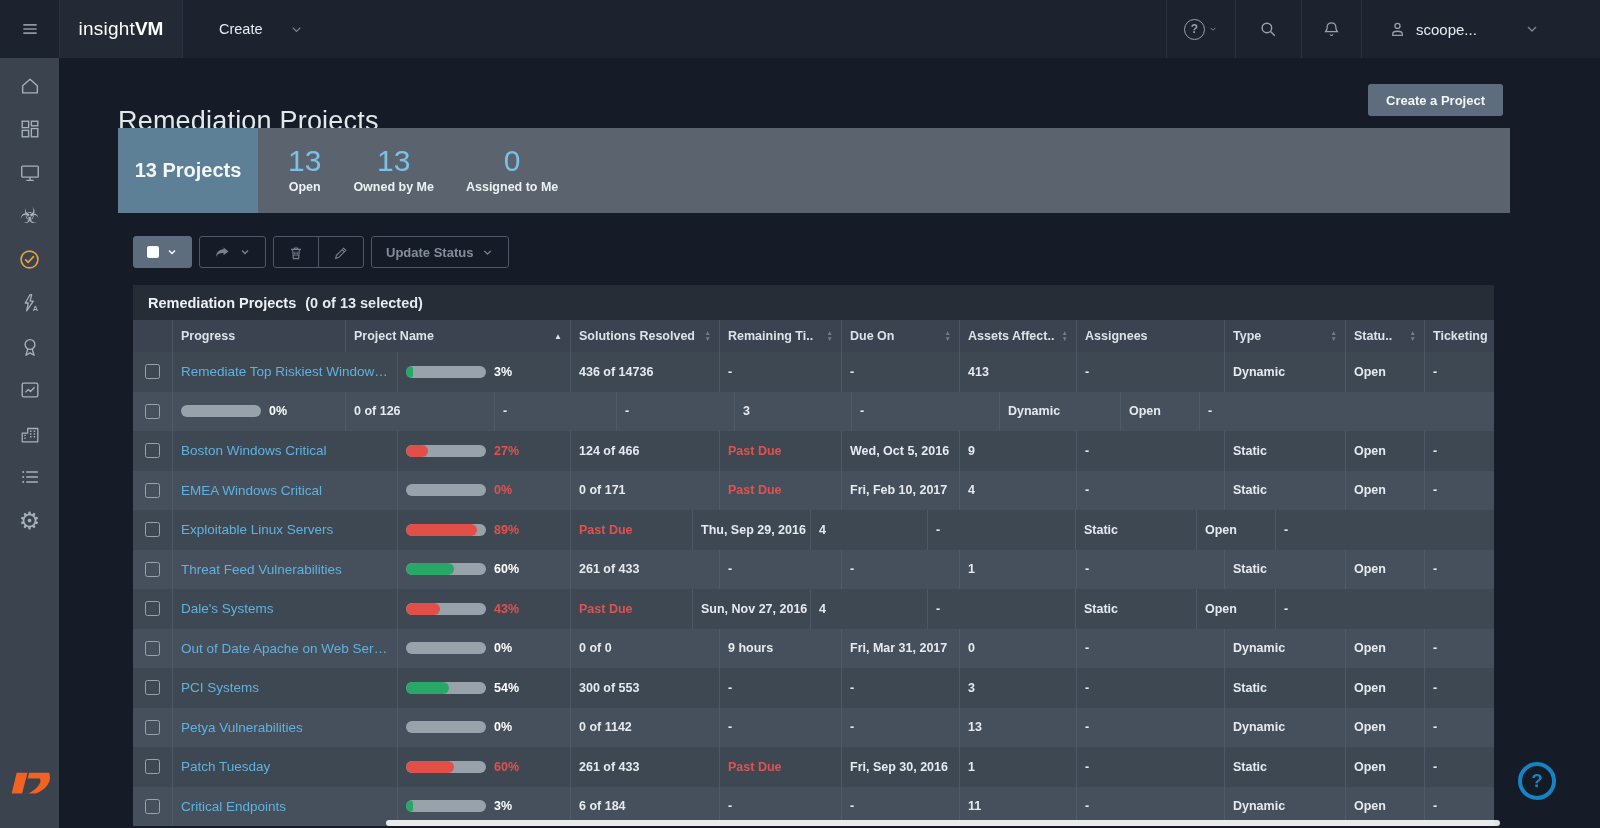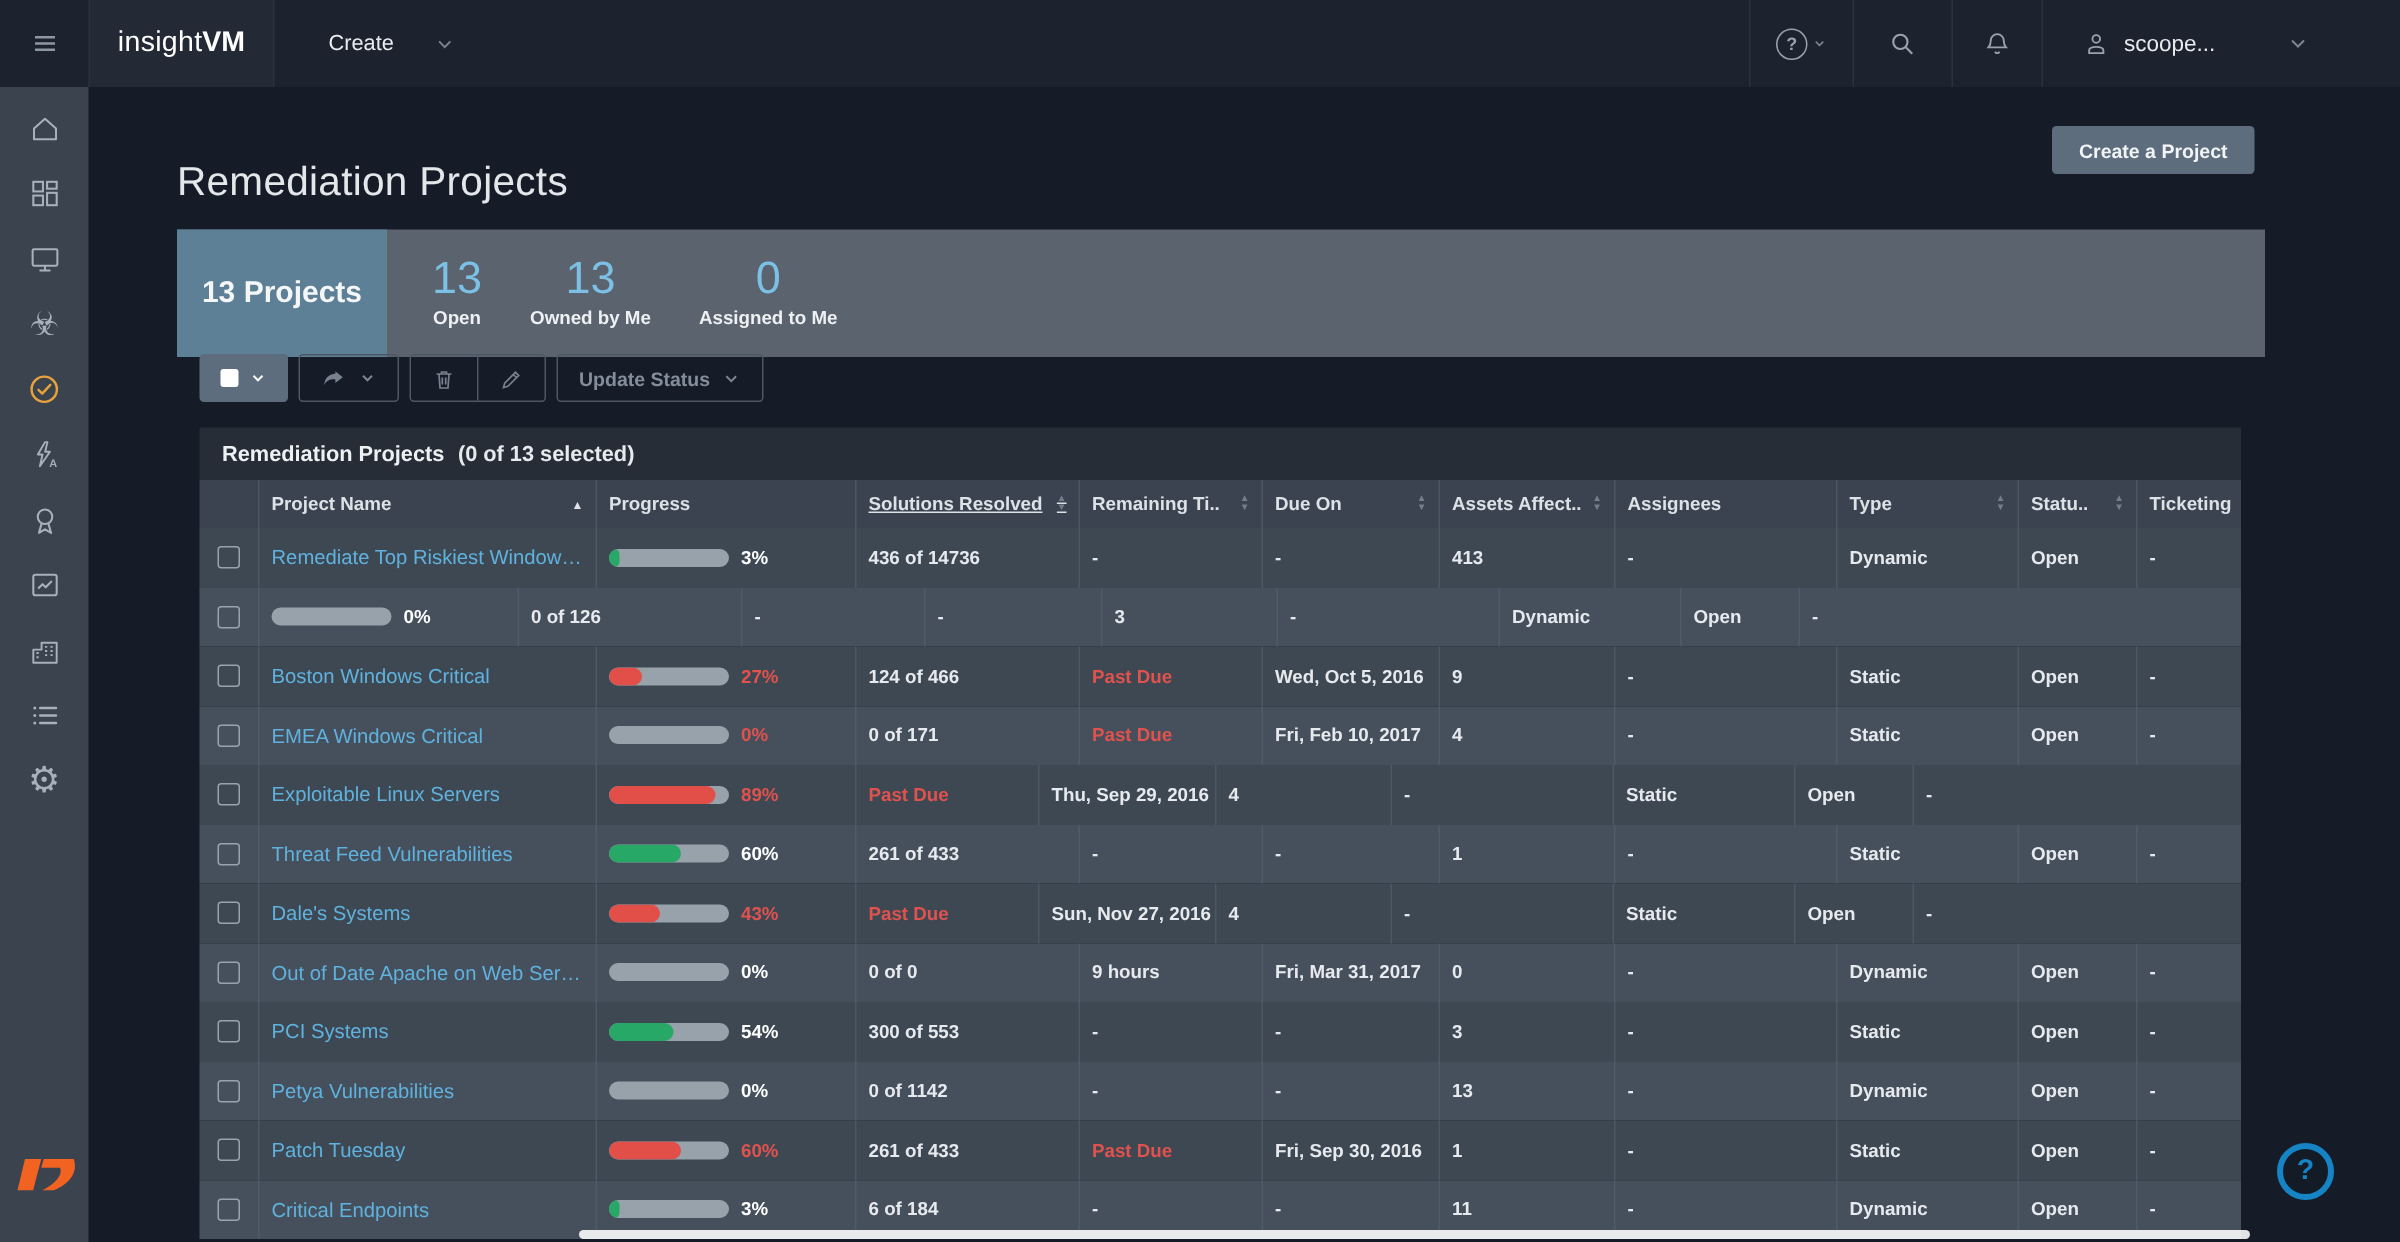--- a/index.html
+++ b/index.html
@@ -26,21 +26,21 @@
   .sidebar{position:absolute;left:0;top:58px;bottom:0;width:59px;background:#3a434e;display:flex;flex-direction:column;align-items:center;padding-top:6px;z-index:4;}
   .sb-item{width:59px;height:43.5px;display:flex;align-items:center;justify-content:center;color:#a7b1bb;cursor:pointer;}
   .sb-item.active{color:#e8a23c;}
   .sb-item .uni{font-size:22px;line-height:1;}
   .r7-logo{position:absolute;left:5px;top:750px;z-index:6;}
   
   .page-title{position:absolute;left:118px;top:88px;font-size:27px;font-weight:400;color:#e3e7ea;letter-spacing:.2px;}
   .hdr-buttons{position:absolute;right:97px;top:84px;display:flex;gap:22px;}
   .hbtn{height:32px;padding:0 18px;background:#5d6d7d;border:none;border-radius:3px;color:#f2f4f6;font-size:13px;font-weight:700;font-family:inherit;cursor:pointer;}
   
-  .stats-bar{position:absolute;left:118px;top:128px;width:1392px;height:85px;background:#5a636e;display:flex;margin-top:25px;}
+  .stats-bar{position:absolute;left:118px;top:128px;width:1392px;height:85px;background:#5a636e;display:flex;}
   .stats-tab{width:140px;height:85px;background:#5d8097;display:flex;align-items:center;justify-content:center;color:#f4f6f7;font-size:20px;font-weight:700;cursor:pointer;}
   .stats-list{display:flex;align-items:center;padding-left:30px;gap:32px;}
   .stat{display:flex;flex-direction:column;align-items:center;margin-top:-2px;cursor:pointer;}
   .stat .num{font-size:30px;font-weight:300;color:#7cc0e5;line-height:1.05;}
   .stat .lbl{font-size:12.5px;font-weight:700;color:#eef1f3;margin-top:3px;}
   
   .toolbar{position:absolute;left:133px;top:236px;height:32px;display:flex;gap:7px;}
   .tbtn{height:32px;box-sizing:border-box;border:1px solid #4d5765;border-radius:3px;background:transparent;display:flex;align-items:center;justify-content:center;color:#77818f;cursor:pointer;}
   .tbtn.solid{background:#5d6d7d;border-color:#5d6d7d;width:59px;gap:7px;color:#fff;}
   .tbtn.solid .sq{width:12px;height:12px;background:#fff;border-radius:2px;}
@@ -309,28 +309,28 @@
 
   <div class="table">
     <div class="tt-bar">
       <span class="t1">Remediation Projects</span>
       <span class="t2">(0 of 13 selected)</span>
     </div>
     <div class="thead">
         <div class="th" style="width: 40px;">
           <span></span>
         </div>
+        <div class="th" style="width: 173px;">
+          <span>Progress</span>
+        </div>
         <div class="th" style="width: 225px;">
           <span>Project Name</span>
           <span class="sort-asc">▲</span>
         </div>
-        <div class="th" style="width: 173px;">
-          <span>Progress</span>
-        </div>
-        <div class="th" style="width: 149px; text-decoration: underline;">
+        <div class="th" style="width: 149px;">
           <span>Solutions Resolved</span>
           <span class="sort-both">
             <i>▲</i>
             <i>▼</i>
           </span>
         </div>
         <div class="th" style="width: 122px;">
           <span>Remaining Ti..</span>
           <span class="sort-both">
             <i>▲</i>

